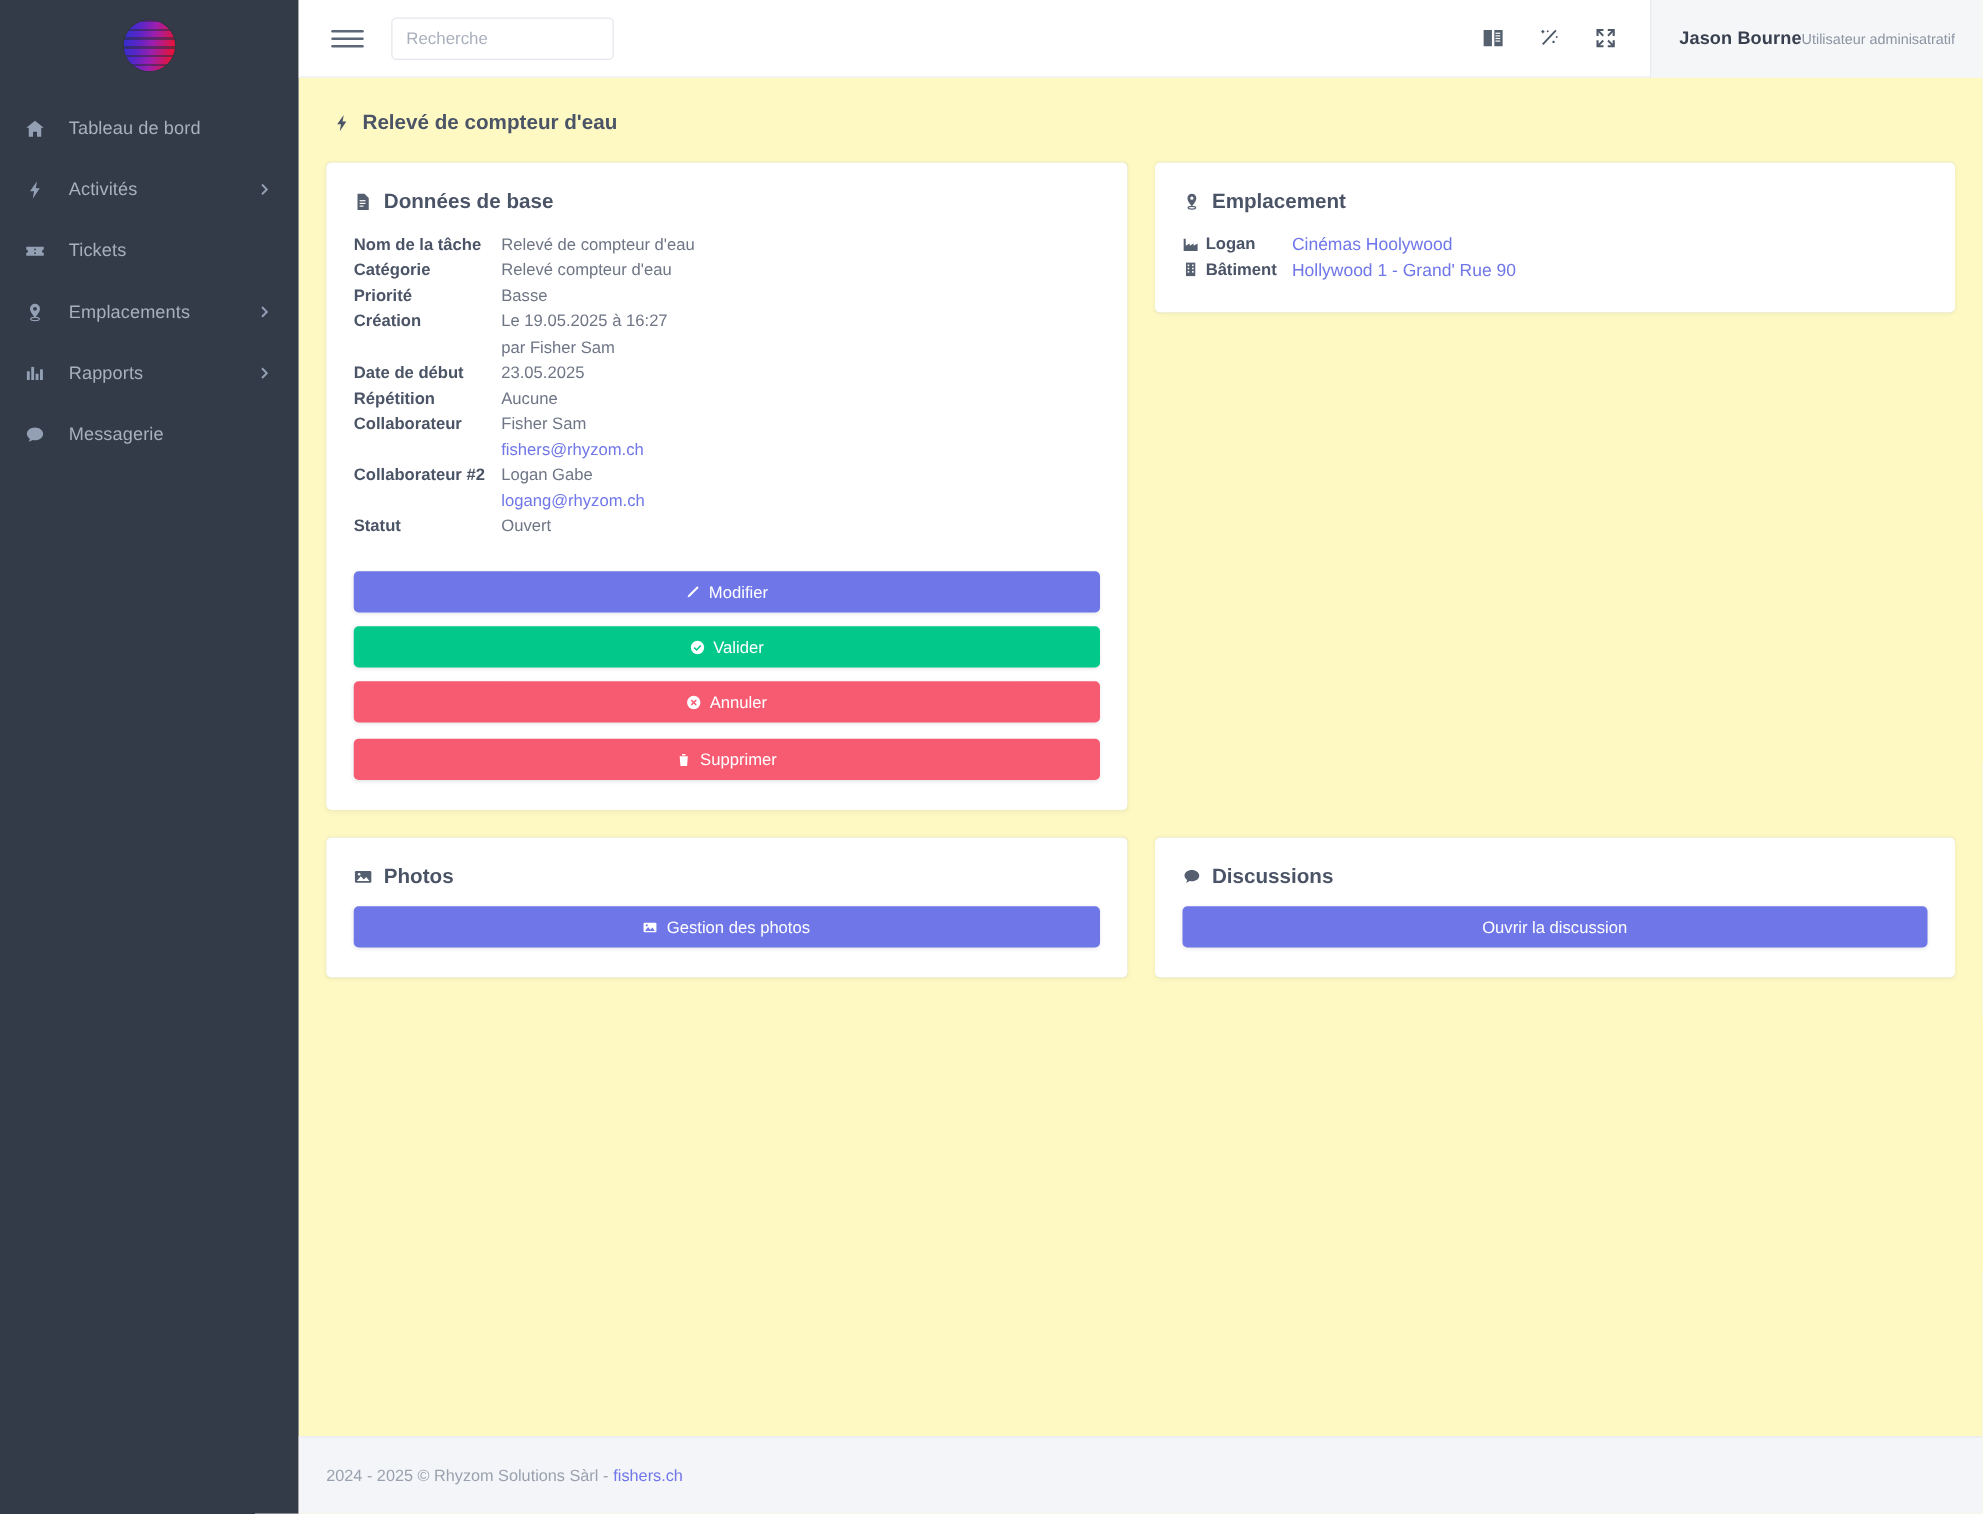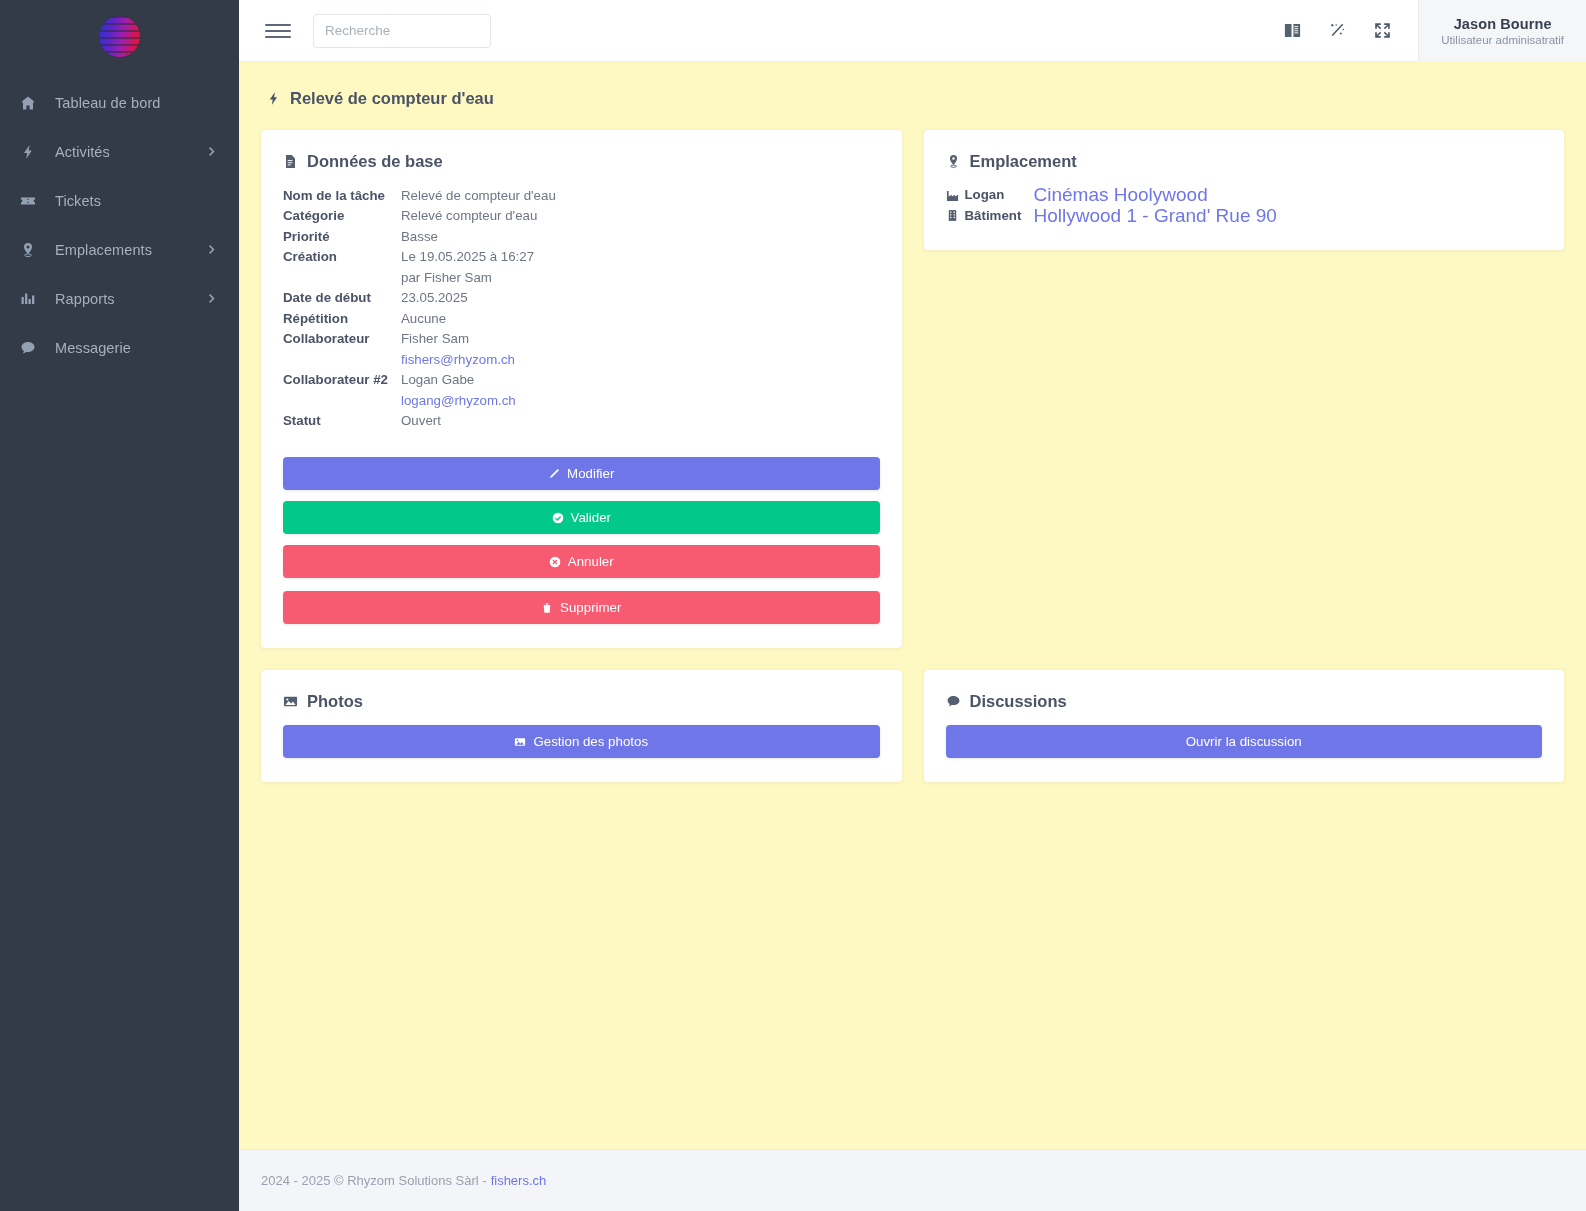--- a/index.html
+++ b/index.html
@@ -71,21 +71,21 @@
     padding: 0 11px; font-size: 13.5px; color: #555e6e;
     font-family: "Liberation Sans", sans-serif; outline: none; background: #fff;
   }
   .search-input::placeholder { color: #a9b0bc; }
   .topbar-spacer { flex: 1; }
   .topbar-icons { display: flex; align-items: center; gap: 26px; padding-right: 26px; }
   .tb-ico { color: #4d5868; cursor: pointer; display: flex; align-items: center; }
   .user-box {
     height: 62px; min-width: 148px; padding: 0 22px;
     background: #f5f6f8; border-left: 1px solid #e9ebf0;
-    display: flex; flex-direction: column; align-items: center; justify-content: center;
+    display: flex; flex-direction: row; align-items: center; justify-content: center;
     cursor: pointer;
   }
   .user-name { font-size: 14.5px; font-weight: bold; color: #38404f; letter-spacing: .1px; }
   .user-role { font-size: 11.5px; color: #8b93a2; margin-top: 2px; }
 
   
   .page-title {
     display: flex; align-items: center; gap: 9px;
     padding: 27px 0 0 27px; font-size: 16.5px; font-weight: bold; color: #4b5466;
   }
@@ -119,21 +119,21 @@
   }
   .kv-val { font-size: 13.3px; color: #6e7585; padding: 0.5px 0; }
   .kv-val.link, .link { color: #6f76e8; text-decoration: none; cursor: pointer; }
 
   .loc-row { display: flex; align-items: center; line-height: 20.5px; }
   .loc-key {
     width: 88px; min-width: 88px; display: flex; align-items: center; gap: 6px;
     font-size: 13.3px; font-weight: bold; color: #4b5466;
   }
   .loc-key .ci { color: #555f70; display: flex; }
-  .loc-val { font-size: 19px; }
+  .loc-val { font-size: 14px; }
 
   
   .btn-stack { margin-top: 26px; display: flex; flex-direction: column; gap: 11px; }
   .btn {
     display: flex; align-items: center; justify-content: center; gap: 7px;
     height: 33px; border-radius: 4px; border: none; cursor: pointer;
     color: #fff; font-size: 13.3px; width: 100%;
     font-family: "Liberation Sans", sans-serif;
     box-shadow: 0 1px 3px rgba(60,70,100,0.13);
   }

